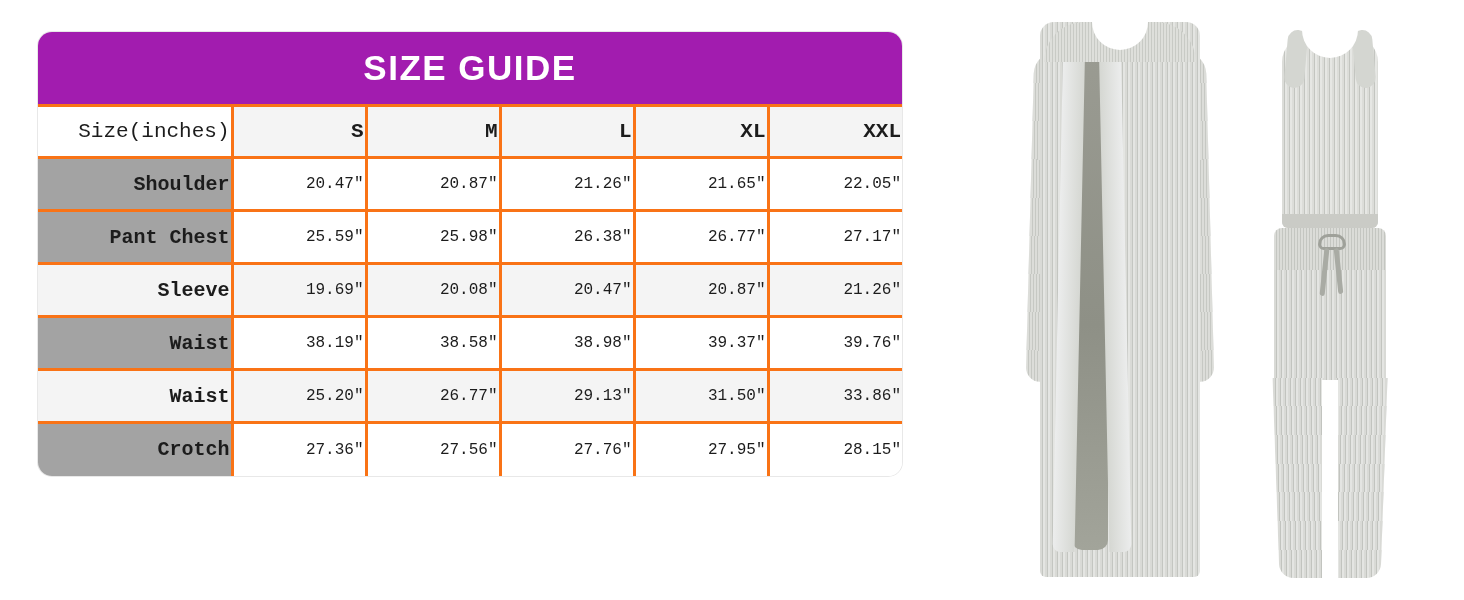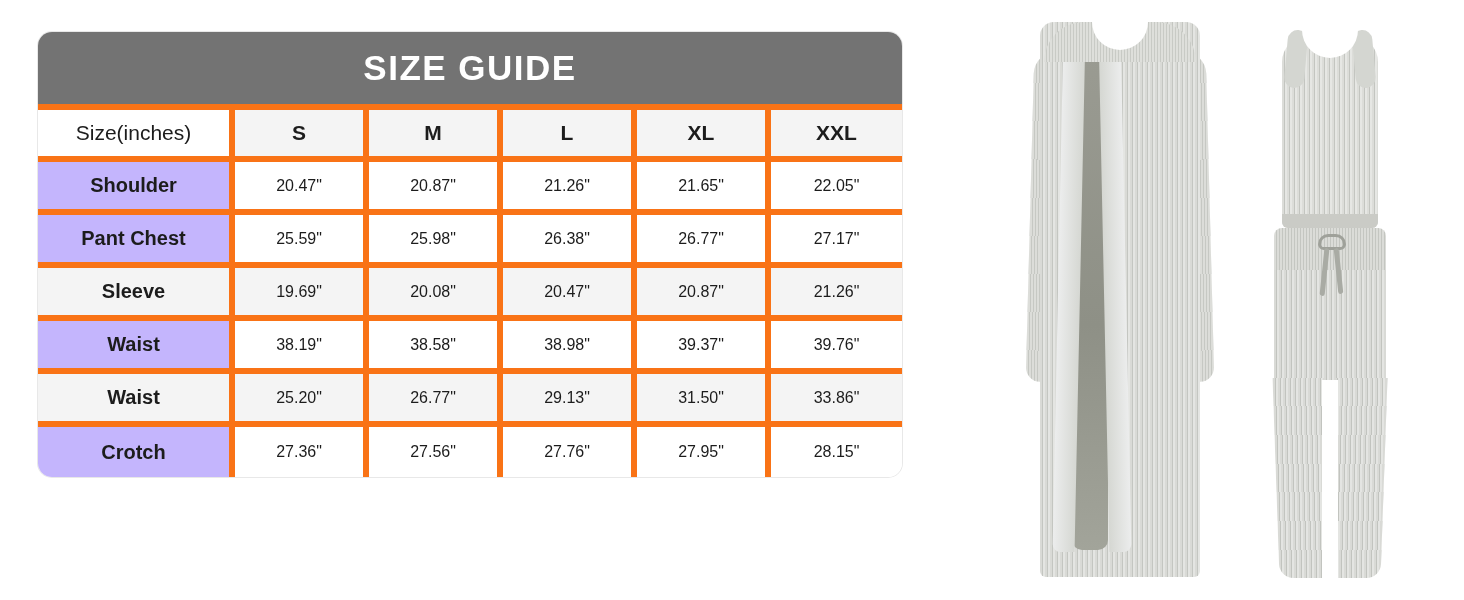--- a/index.html
+++ b/index.html
@@ -24,21 +24,21 @@
     position: absolute;
     left: 38px;
     top: 32px;
     width: 864px;
     border-radius: 14px;
     overflow: hidden;
     background: #ffffff;
     box-shadow: 0 0 0 1px #e8e8e8;
   }
   .guide-header {
-    background: #737373;
+    background: #a21caf;
     height: 72px;
     display: flex;
     align-items: center;
     justify-content: center;
   }
   .guide-header-title {
     color: #ffffff;
     font-size: 35px;
     font-weight: bold;
     letter-spacing: 1.5px;
@@ -46,40 +46,41 @@
   table.size-table {
     width: 100%;
     border-collapse: collapse;
     table-layout: fixed;
   }
   table.size-table col.c-label { width: 194px; }
   table.size-table col.c-val { width: 134px; }
 
   table.size-table th,
   table.size-table td {
-    border: 6px solid #f97316;
-    text-align: center;
+    border: 3px solid #f97316;
+    text-align: right;
     color: #1c1c1c;
+    font-family: Liberation Mono, monospace;
   }
   table.size-table tr.head-row th {
     height: 52px;
     font-size: 21px;
     font-weight: bold;
     background: #f4f4f4;
   }
   table.size-table tr.head-row th.label-cell {
     background: #ffffff;
     font-size: 21px;
     font-weight: normal;
   }
   table.size-table td.label-cell {
     height: 53px;
     font-size: 20px;
     font-weight: bold;
-    background: #c4b5fd;
+    background: #a3a3a3;
   }
   table.size-table td.val-cell {
     height: 53px;
     font-size: 16px;
     font-weight: normal;
     background: #ffffff;
   }
   table.size-table tr.alt td.label-cell,
   table.size-table tr.alt td.val-cell {
     background: #f4f4f4;

